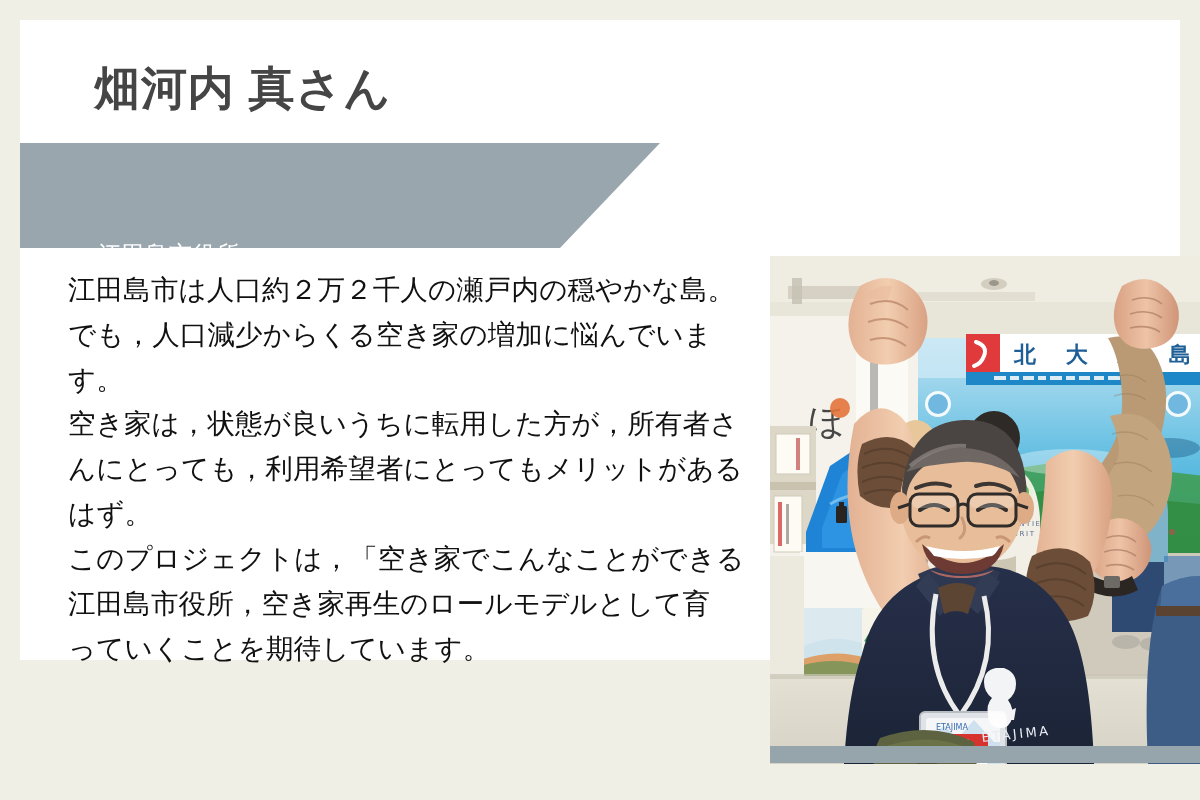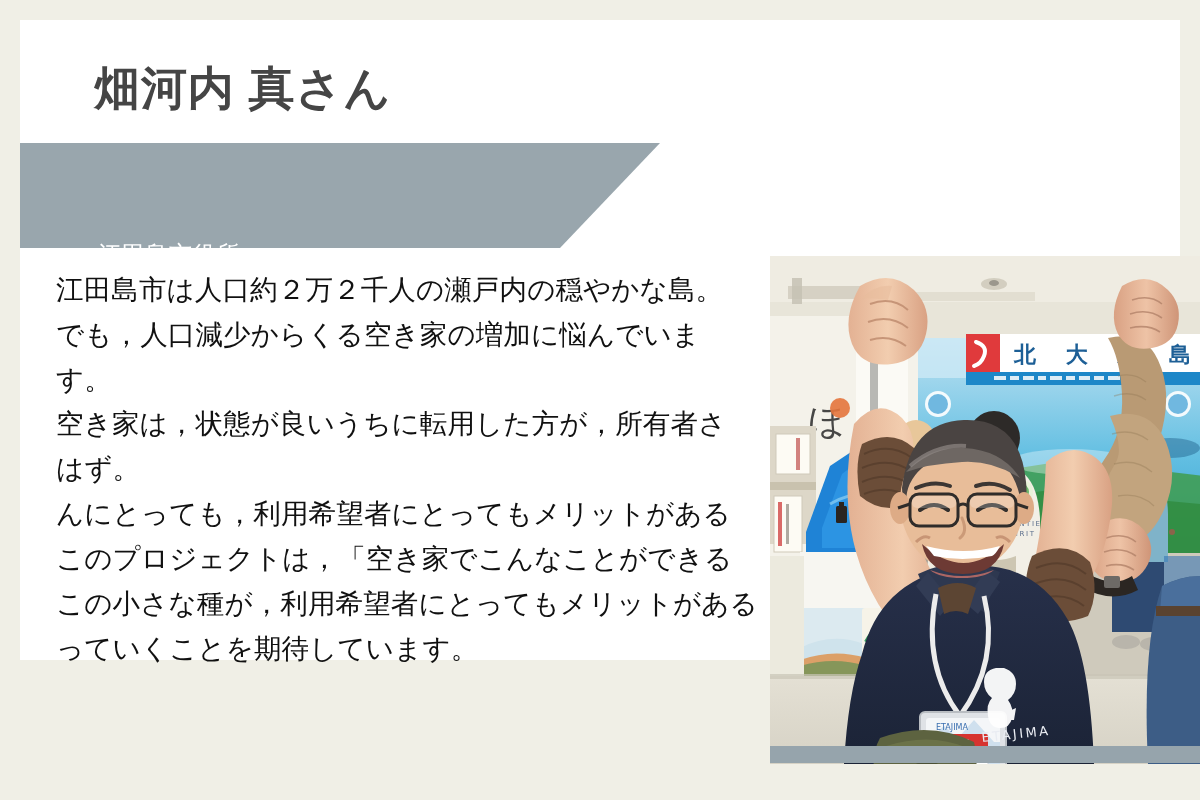--- a/index.html
+++ b/index.html
@@ -74,21 +74,21 @@
   .body-text {
     position: absolute;
     left: 36px;
     top: 248px;
     width: 690px;
     font-size: 27.5px;
     line-height: 1.63;
     color: #111111;
     letter-spacing: 0.005em;
   }
-  .body-line { display: block; white-space: pre; }
+  .body-line { display: block; white-space: pre; margin-left: 12px; }
 
   
   .photo {
     position: absolute;
     left: 750px;
     top: 236px;
     width: 450px;
     height: 508px;
     overflow: hidden;
     background: #cfcabc;
@@ -119,24 +119,24 @@
         <span class="banner-line">江田島市役所</span>
         <span class="banner-line">企画振興課　課長</span>
       </div>
     </div>
 
     <div class="body-text">
       <span class="body-line">江田島市は人口約２万２千人の瀬戸内の穏やかな島。</span>
       <span class="body-line">でも，人口減少からくる空き家の増加に悩んでいま</span>
       <span class="body-line">す。</span>
       <span class="body-line">空き家は，状態が良いうちに転用した方が，所有者さ</span>
+      <span class="body-line">んにとっても，利用希望者にとってもメリットがある</span>
       <span class="body-line">はず。</span>
-      <span class="body-line">んにとっても，利用希望者にとってもメリットがある</span>
       <span class="body-line">このプロジェクトは，「空き家でこんなことができる</span>
-      <span class="body-line">この小さな種が，利用希望者にとってもメリットがある</span>
+      <span class="body-line">江田島市役所，空き家再生のロールモデルとして育</span>
       <span class="body-line">っていくことを期待しています。</span>
     </div>
 
     <div class="photo">
       <svg viewBox="0 0 450 508" xmlns="http://www.w3.org/2000/svg">
         <defs>
           <clipPath id="frame">
               <rect x="0" y="0" width="450" height="508"></rect>
             </clipPath>
           <linearGradient id="skyG" x1="0" y1="0" x2="0" y2="1">

